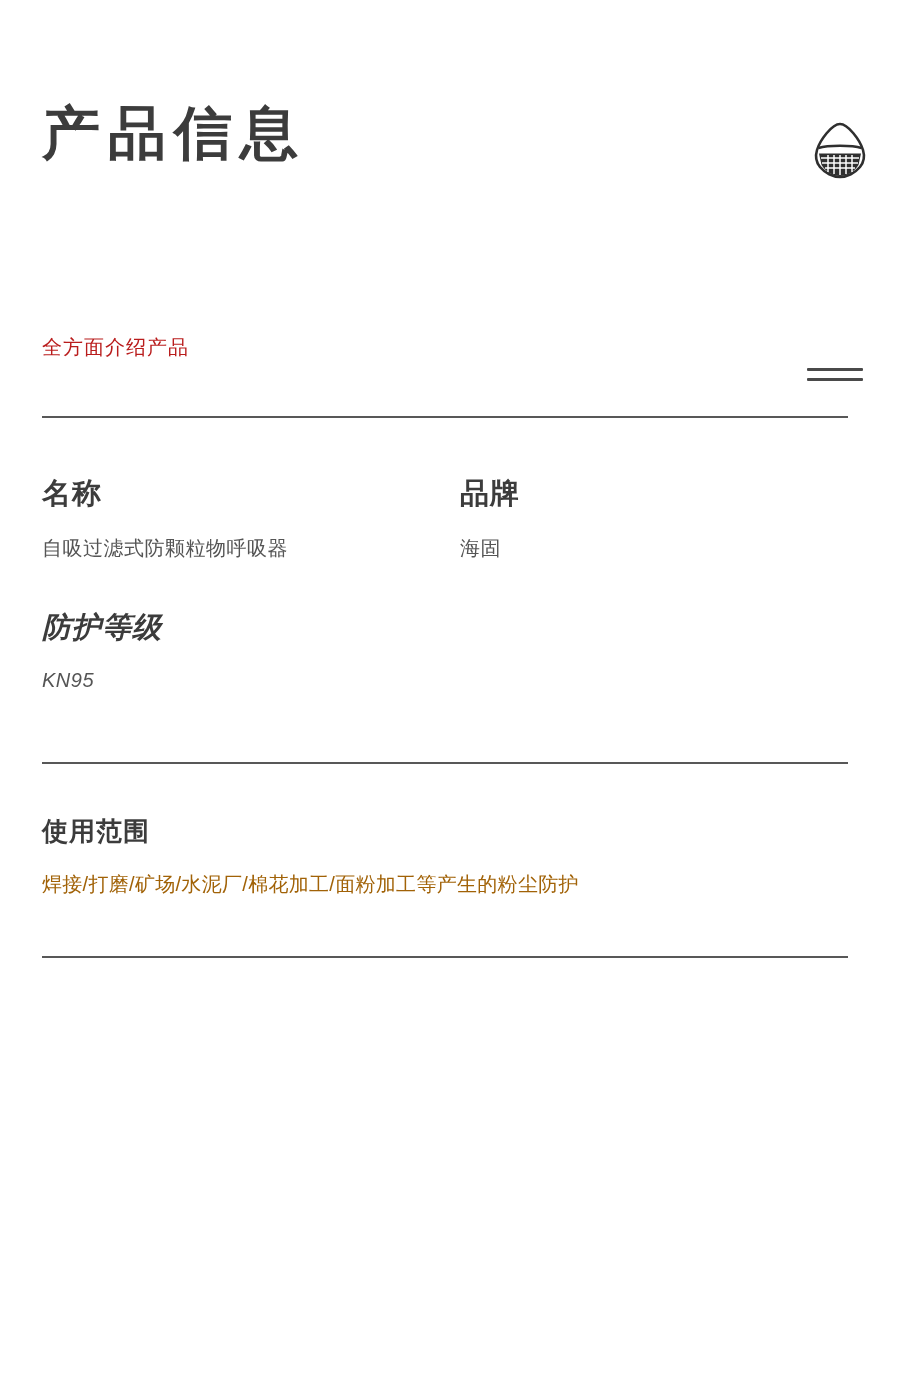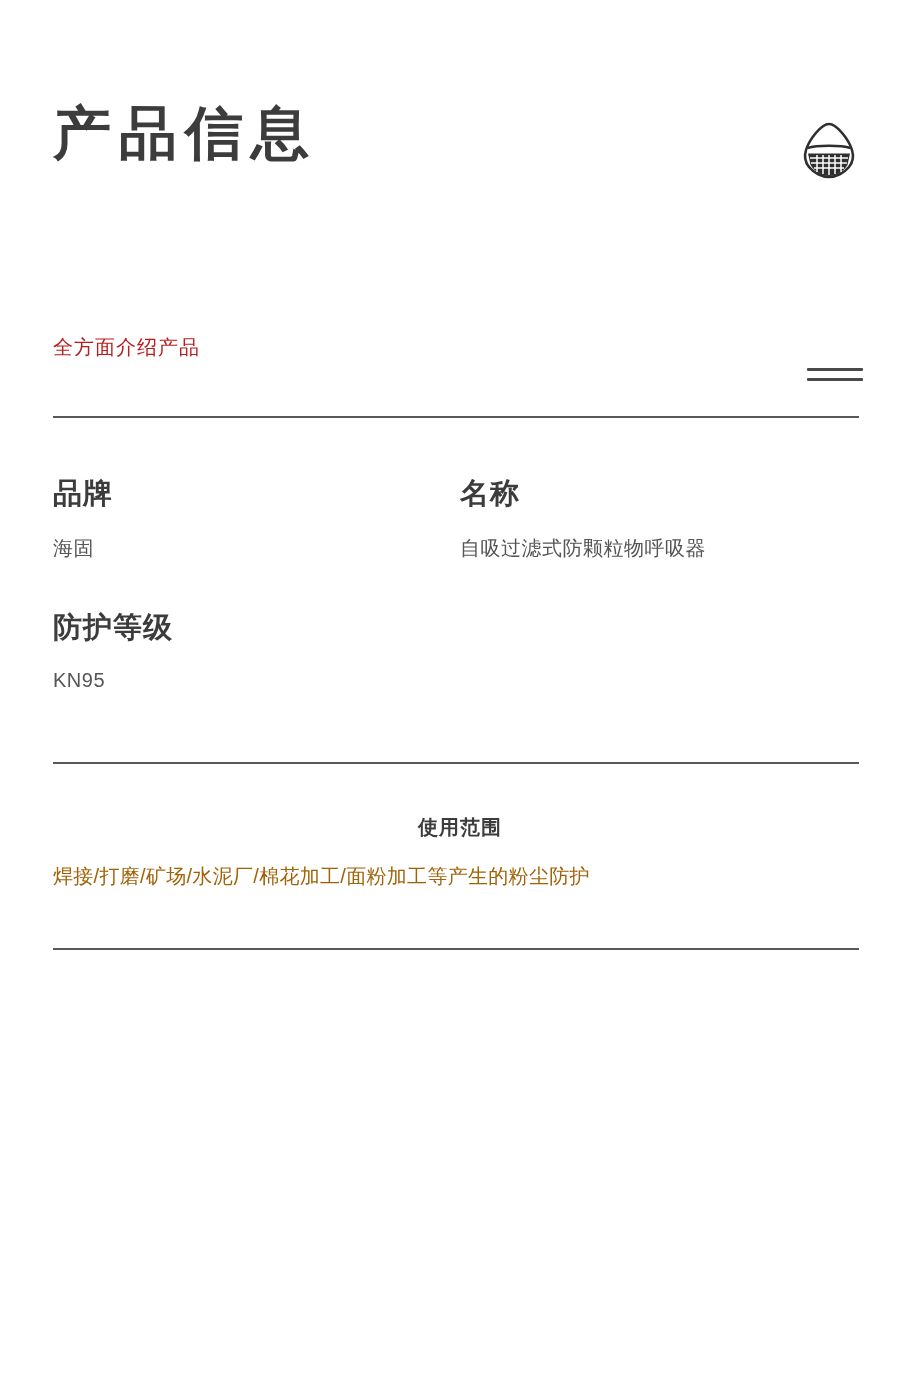--- a/index.html
+++ b/index.html
@@ -13,21 +13,21 @@
     font-family: "Liberation Sans", "DejaVu Sans", sans-serif;
     color: #3a3a3a;
     position: relative;
     overflow: hidden;
   }
   .page {
     position: relative;
     width: 920px;
     height: 1379px;
     box-sizing: border-box;
-    padding: 0 53px;
+    padding: 0 42px;
   }
 
   
   .header {
     position: relative;
     padding-top: 104px;
     height: 110px;
   }
   .page-title {
     font-size: 58px;
@@ -82,45 +82,44 @@
   .spec-grid {
     display: flex;
     flex-wrap: wrap;
     margin-top: 58px;
   }
   .spec-cell {
     width: 50%;
     box-sizing: border-box;
     margin-bottom: 48px;
   }
-  .spec-cell.row2 { margin-bottom: 0; }
+  .spec-cell.row2 { margin-bottom: 0; font-style: italic; }
   .spec-label {
     font-size: 29px;
     font-weight: bold;
     color: #3c3c3c;
     letter-spacing: 1px;
     line-height: 1.2;
   }
   .spec-value {
     margin-top: 24px;
     font-size: 20px;
     color: #555555;
     letter-spacing: 0.5px;
   }
 
   
   .section {
     margin-top: 50px;
   }
   .section-title {
-    font-size: 20px;
+    font-size: 26px;
     font-weight: bold;
     color: #3c3c3c;
     letter-spacing: 1px;
-    text-align: center;
   }
   .section-body {
     margin-top: 22px;
     font-size: 20px;
     color: #a16207;
     letter-spacing: 0.3px;
   }
 </style>
 </head>
 <body>
@@ -153,26 +152,26 @@
 
   <div class="equal-mark">
     <div class="bar"></div>
     <div class="bar"></div>
   </div>
 
   <div class="divider d1"></div>
 
   <div class="spec-grid">
     <div class="spec-cell">
+      <div class="spec-label">名称</div>
+      <div class="spec-value">自吸过滤式防颗粒物呼吸器</div>
+    </div>
+    <div class="spec-cell">
       <div class="spec-label">品牌</div>
       <div class="spec-value">海固</div>
-    </div>
-    <div class="spec-cell">
-      <div class="spec-label">名称</div>
-      <div class="spec-value">自吸过滤式防颗粒物呼吸器</div>
     </div>
     <div class="spec-cell row2">
       <div class="spec-label">防护等级</div>
       <div class="spec-value">KN95</div>
     </div>
     <div class="spec-cell row2">
     </div>
   </div>
 
   <div class="divider d2"></div>

